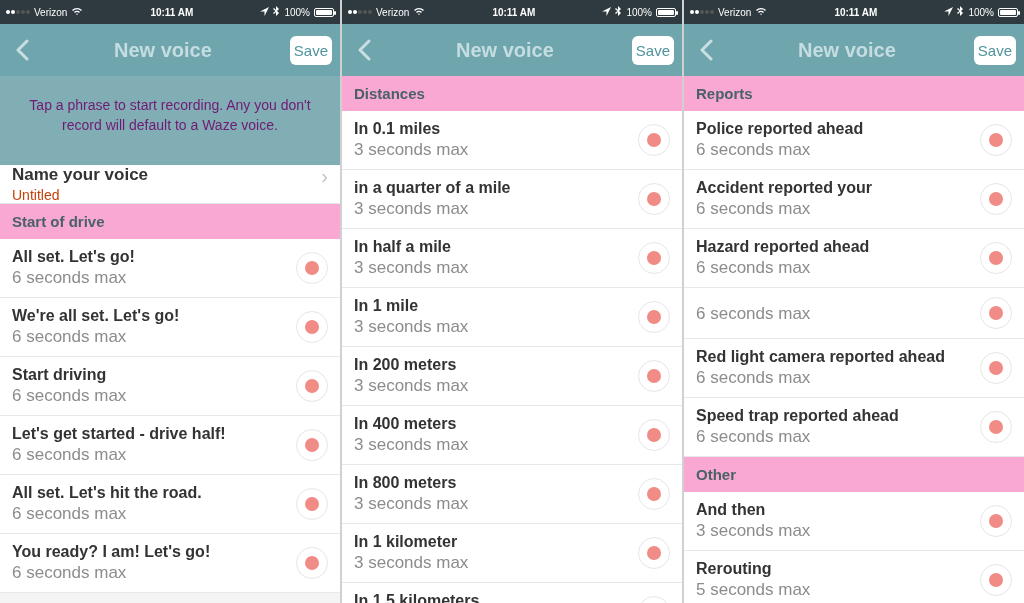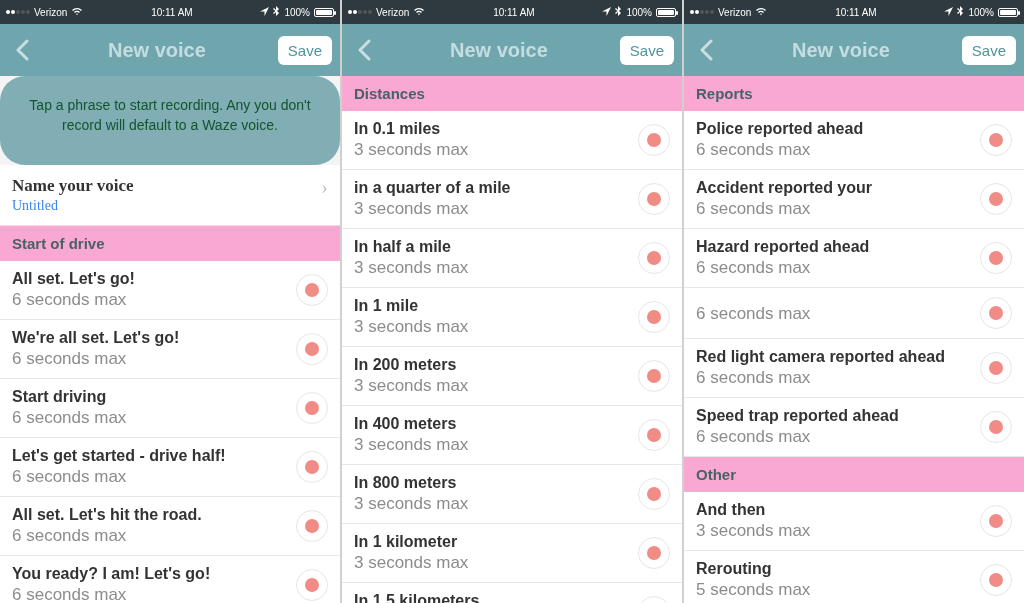--- a/index.html
+++ b/index.html
@@ -28,21 +28,21 @@
     display: flex;
     align-items: center;
     justify-content: space-between;
     padding: 0 6px;
   }
   .status-left, .status-right {
     display: flex;
     align-items: center;
     gap: 4px;
   }
-  .status-center { font-weight: 400; }
+  .status-center { font-weight: 700; }
   .nav-bar {
     background: #6fa6ae;
     height: 52px;
     display: flex;
     align-items: center;
     justify-content: space-between;
     padding: 0 8px;
   }
   .back-btn {
     width: 28px;
@@ -54,62 +54,60 @@
   }
   .nav-title {
     color: #c5dde0;
     font-size: 20px;
     font-weight: 600;
   }
   .save-btn {
     background: #fff;
     color: #50949e;
     border-radius: 6px;
-    padding: 6px 10px;
+    padding: 6px 4px;
     font-size: 15px;
     cursor: pointer;
   }
   .content {
     flex: 1;
     overflow: hidden;
     background: #f4f4f4;
   }
   .instructions {
     background: #81aeb4;
-    color: #14532d;
+    color: #701a75;
     font-size: 14px;
     text-align: center;
     padding: 20px 24px 30px;
     line-height: 1.4;
-    border-radius: 25px;
   }
   .section-header {
     background: #f9a8d4;
     color: #4a6266;
     font-size: 15px;
     font-weight: 600;
     padding: 9px 12px;
   }
   .name-row {
     background: #fff;
-    padding: 11px 12px;
+    padding: 0 12px;
     display: flex;
     justify-content: space-between;
     align-items: flex-start;
     border-bottom: 1px solid #e5e5e5;
-    font-family: Liberation Serif, serif;
   }
   .name-row .left .title {
     font-size: 17px;
     font-weight: 600;
     color: #333;
   }
   .name-row .left .sub {
     font-size: 14px;
-    color: #3b82f6;
+    color: #c2410c;
     margin-top: 2px;
   }
   .chev {
     color: #c2c2c2;
     font-size: 20px;
   }
   .row {
     background: #fff;
     padding: 9px 12px;
     display: flex;

